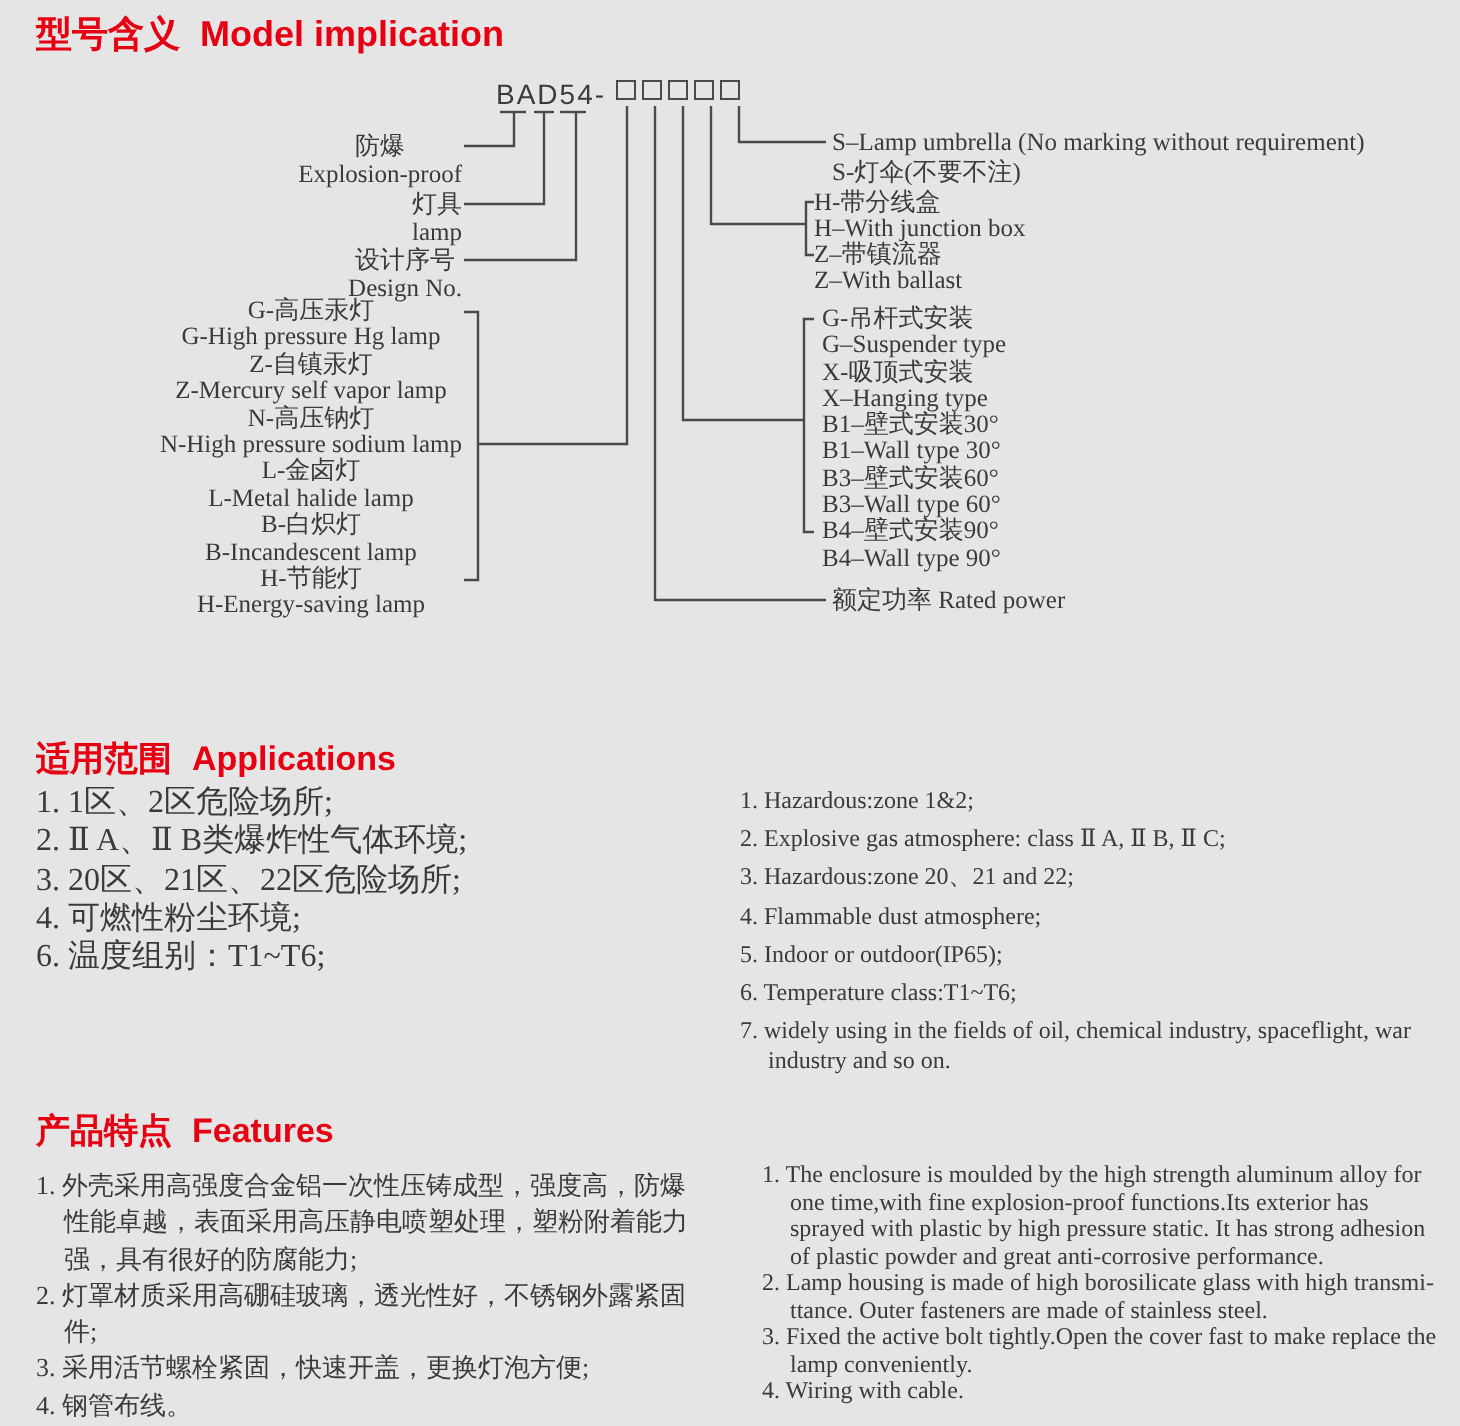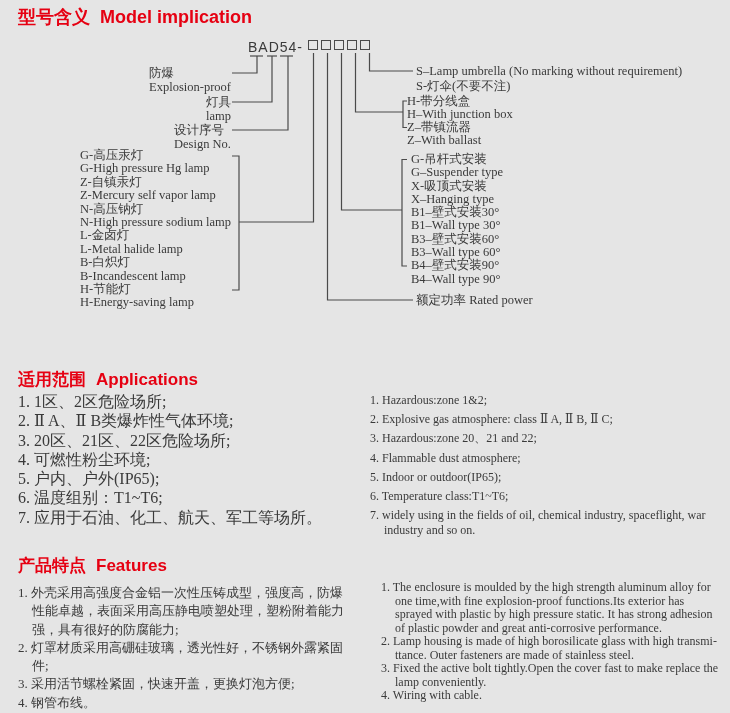--- a/index.html
+++ b/index.html
@@ -12,21 +12,21 @@
   #apps-hd{top:368px;font-size:17px;}
   #feat-hd{top:554px;font-size:17px;}
 
   
   .dg-svg{position:absolute;left:0;top:0;}
   .model-code{position:absolute;left:248px;top:39px;font-family:"Liberation Sans","DejaVu Sans",sans-serif;
       font-size:14px;letter-spacing:1px;color:#3a3a3a;}
   .boxes{position:absolute;left:308px;top:40px;white-space:nowrap;}
   .boxes span{display:inline-block;width:8px;height:8px;border:1.5px solid #4a4a4a;margin-right:3px;vertical-align:top;}
   .dlab{position:absolute;font-size:12.5px;line-height:13.4px;white-space:nowrap;color:#3a3a3a;}
-  .dlab.r{right:499px;text-align:left;}
+  .dlab.r{right:499px;text-align:center;}
   .pair{line-height:14px;}
   #lt1{top:66px;} #lt2{top:95px;} #lt3{top:123px;}
   #lamp-types{top:149px;}
   #s-group{left:416px;top:64px;line-height:15px;}
   #hz-group{left:407px;top:95px;line-height:13px;}
   #mount-group{left:411px;top:153px;line-height:13.3px;}
   #rated{left:416px;top:293px;line-height:14px;}
 
   
   .list{position:absolute;}
@@ -134,23 +134,21 @@
     <div class="dlab" id="rated">额定功率 Rated power</div>
   </div>
 
   <h2 class="hd" id="apps-hd"><span>适用范围</span><span class="en">Applications</span></h2>
 
   <div class="list" id="apps-zh">
     <div class="li">1. 1区、2区危险场所;</div>
     <div class="li">2. Ⅱ A、Ⅱ B类爆炸性气体环境;</div>
     <div class="li">3. 20区、21区、22区危险场所;</div>
     <div class="li">4. 可燃性粉尘环境;</div>
-    <div class="li">5. 户内、户外(IP65);</div>
     <div class="li">6. 温度组别：T1~T6;</div>
-    <div class="li">7. 应用于石油、化工、航天、军工等场所。</div>
   </div>
 
   <div class="list" id="apps-en">
     <div class="li">1. Hazardous:zone 1&amp;2;</div>
     <div class="li">2. Explosive gas atmosphere: class Ⅱ A, Ⅱ B, Ⅱ C;</div>
     <div class="li">3. Hazardous:zone 20、21 and 22;</div>
     <div class="li">4. Flammable dust atmosphere;</div>
     <div class="li">5. Indoor or outdoor(IP65);</div>
     <div class="li">6. Temperature class:T1~T6;</div>
     <div class="li">7. widely using in the fields of oil, chemical industry, spaceflight, war industry and so on.</div>

